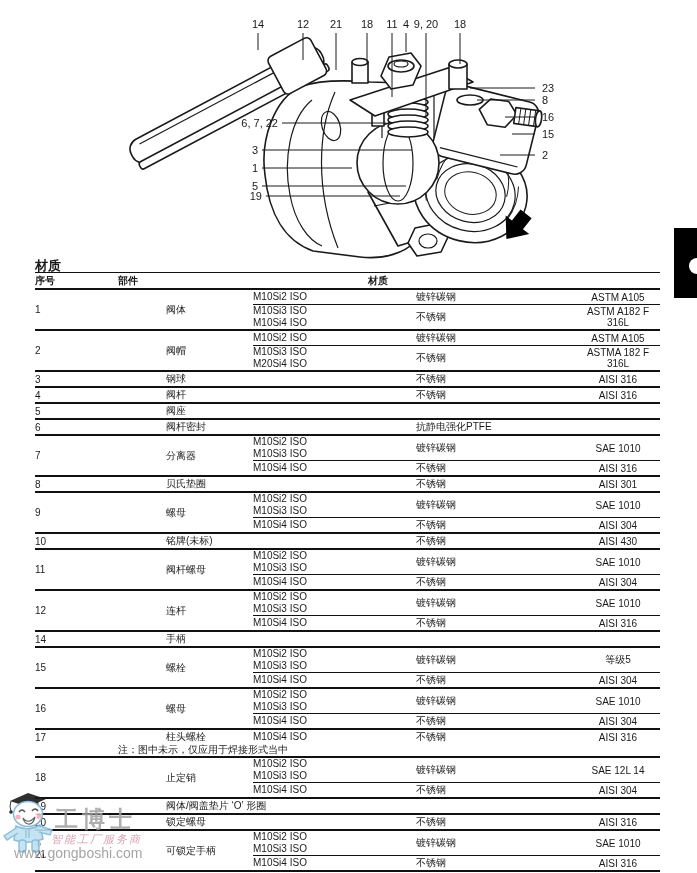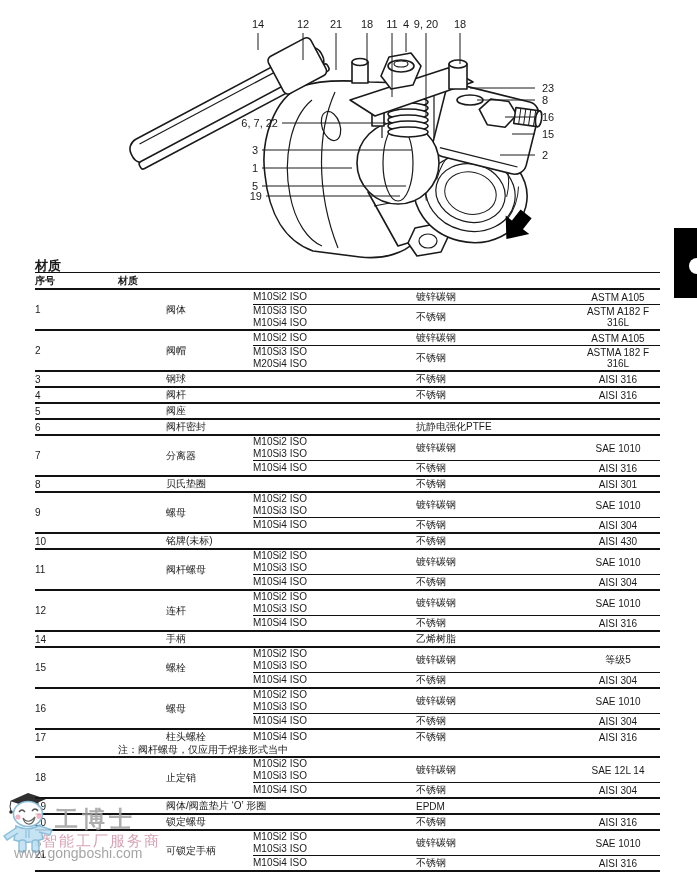--- a/index.html
+++ b/index.html
@@ -27,21 +27,21 @@
   .variant{display:flex;align-items:center;min-height:12px;}
   .variant.sep{border-top:1px solid #111;}
   .c-iso{width:163px;}
   .iso-line{height:12px;line-height:12px;}
   .c-mat{width:160px;}
   .c-std{flex:1;text-align:center;}
   .t-note{margin-left:83px;height:12px;line-height:12px;white-space:nowrap;}
   
   .watermark{position:absolute;left:0;top:788px;width:220px;height:85px;pointer-events:none;}
   .wm-brand{position:absolute;left:55px;top:16px;font-size:23px;font-weight:bold;color:#a0a0a0;letter-spacing:4px;opacity:.85;}
-  .wm-tagline{position:absolute;left:42px;top:44px;font-size:15px;color:#d49aac;letter-spacing:2px;opacity:.9;}
+  .wm-tagline{position:absolute;left:51px;top:44px;font-size:11px;color:#d49aac;letter-spacing:2px;opacity:.9;font-style:italic;}
   .wm-url{position:absolute;left:14px;top:57px;font-size:14px;color:#9b9b9b;opacity:.9;}
   .wm-mascot{position:absolute;left:2px;top:2px;}
 </style>
 </head>
 <body>
 
 <div class="page">
 
   <div class="diagram">
     <svg width="697" height="262" viewBox="0 0 697 262" xmlns="http://www.w3.org/2000/svg">
@@ -173,20 +173,21 @@
   </div>
 
   <div class="side-tab">
     <div class="notch"></div>
   </div>
 
   <div class="materials">
     <div class="m-title">材质</div>
     <div class="m-head">
       <div class="h-no">序号</div>
+      <div class="h-part">部件</div>
       <div class="h-mat">材质</div>
     </div>
     <div id="rows">
         <div class="t-row">
           <div class="t-main">
             <div class="c-no">
               <span>1</span>
             </div>
             <div class="c-part">阀体</div>
             <div class="c-right">
@@ -425,29 +426,20 @@
               </div>
             </div>
           </div>
         </div>
         <div class="t-row">
           <div class="t-main">
             <div class="c-no">
               <span>14</span>
             </div>
             <div class="c-part">手柄</div>
-            <div class="c-right">
-              <div class="variant">
-                <div class="c-iso">
-                  <div class="iso-line"></div>
-                </div>
-                <div class="c-mat">乙烯树脂</div>
-                <div class="c-std"></div>
-              </div>
-            </div>
           </div>
         </div>
         <div class="t-row">
           <div class="t-main">
             <div class="c-no">
               <span>15</span>
             </div>
             <div class="c-part">螺栓</div>
             <div class="c-right">
               <div class="variant">
@@ -502,21 +494,21 @@
             <div class="c-right">
               <div class="variant">
                 <div class="c-iso">
                   <div class="iso-line">M10Si4 ISO</div>
                 </div>
                 <div class="c-mat">不锈钢</div>
                 <div class="c-std">AISI 316</div>
               </div>
             </div>
           </div>
-          <div class="t-note">注：阀杆螺母，仅应用于焊接形式当中</div>
+          <div class="t-note">注：图中未示，仅应用于焊接形式当中</div>
         </div>
         <div class="t-row">
           <div class="t-main">
             <div class="c-no">
               <span>18</span>
             </div>
             <div class="c-part">止定销</div>
             <div class="c-right">
               <div class="variant">
                 <div class="c-iso">
@@ -535,29 +527,20 @@
               </div>
             </div>
           </div>
         </div>
         <div class="t-row">
           <div class="t-main">
             <div class="c-no">
               <span>19</span>
             </div>
             <div class="c-part">阀体/阀盖垫片 ‘O’ 形圈</div>
-            <div class="c-right">
-              <div class="variant">
-                <div class="c-iso">
-                  <div class="iso-line"></div>
-                </div>
-                <div class="c-mat">EPDM</div>
-                <div class="c-std"></div>
-              </div>
-            </div>
           </div>
         </div>
         <div class="t-row">
           <div class="t-main">
             <div class="c-no">
               <span>20</span>
             </div>
             <div class="c-part">锁定螺母</div>
             <div class="c-right">
               <div class="variant">

